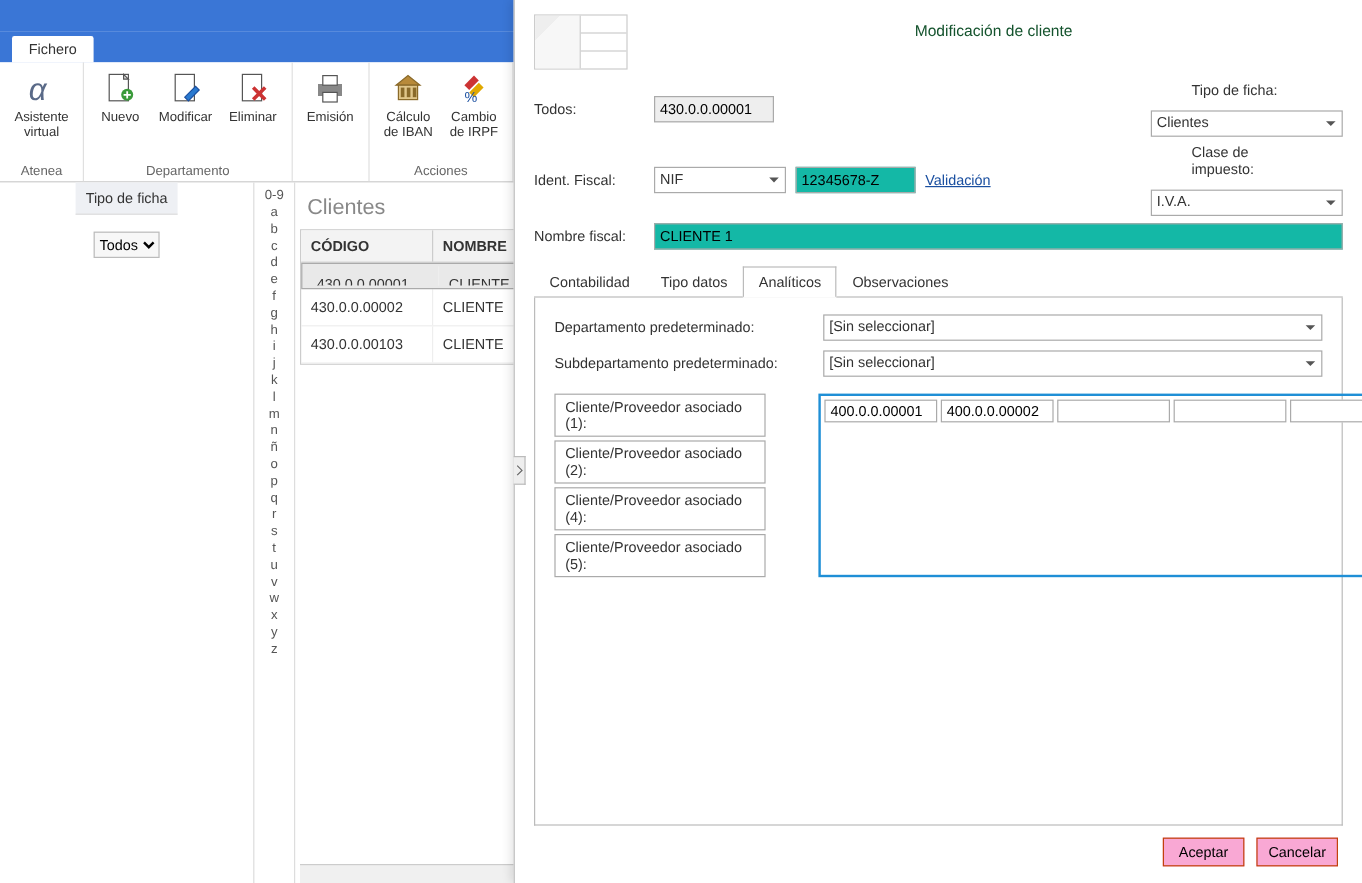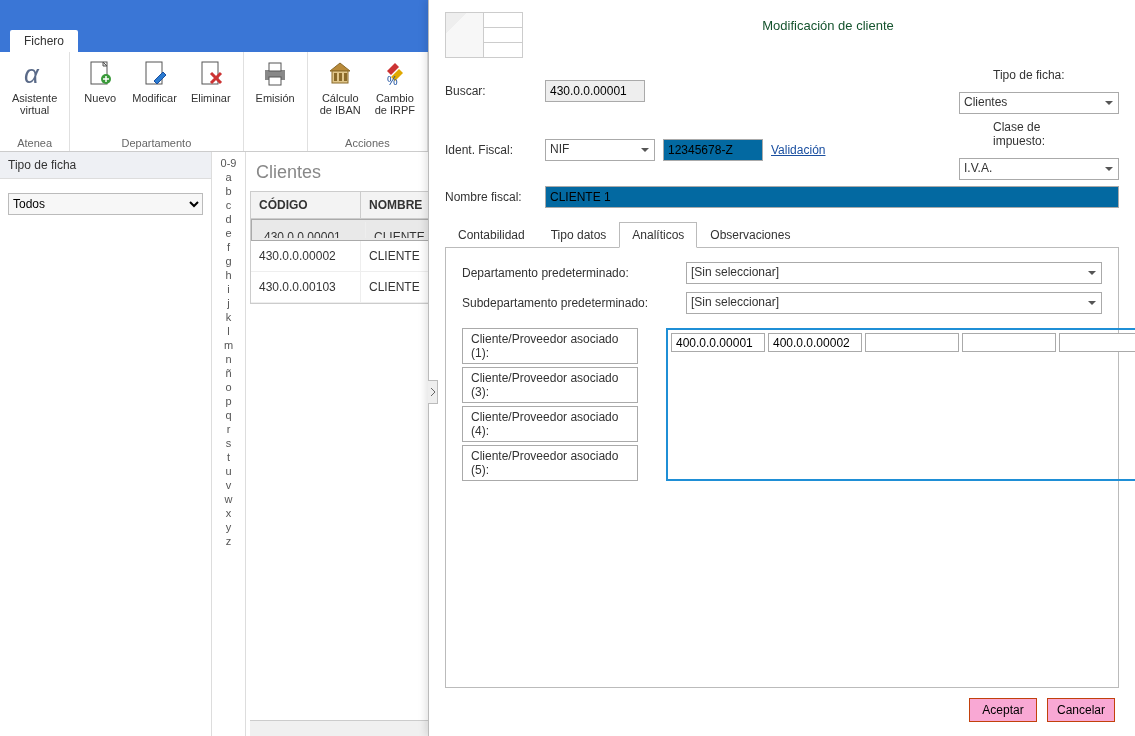--- a/index.html
+++ b/index.html
@@ -18,21 +18,21 @@
   .ribbon-group-items { display:flex; gap:6px; }
   .ribbon-group-label { text-align:center; font-size:11px; color:#666; padding-top:2px; }
   .ribbon-btn { display:flex; flex-direction:column; align-items:center; justify-content:flex-start; padding:2px 4px; cursor:pointer; min-width:44px; }
   .ribbon-btn .ico { width:32px; height:32px; display:flex; align-items:center; justify-content:center; }
   .ribbon-btn .lbl { font-size:11px; text-align:center; margin-top:2px; line-height:1.1; }
   .ribbon-sort { display:flex; flex-direction:column; justify-content:center; gap:2px; padding-left:4px;}
   .ribbon-sort .srt { width:18px; height:14px; border:1px solid #bbb; font-size:8px; display:flex; align-items:center; justify-content:center; color:#777; cursor:pointer;}
 
   .body { display:flex; height: calc(736px - 26px - 26px - 100px); }
 
-  .left-pane { width:212px; border-right:1px solid #ddd; display:flex; flex-direction:column; }
+  .left-pane { width:212px; border-right:1px solid #ddd; display:flex; flex-direction:column;align-items:center; }
   .left-pane .hdr { background:#eef0f4; padding:6px 8px; font-size:12px; border-bottom:1px solid #ddd;}
   .left-pane .sel-wrap { padding:14px 8px; }
   .left-pane select { width:100%; height:22px; font-size:12px; border:1px solid #bbb; background:#f7f7f7; }
 
   .alpha-col { width:34px; border-right:1px solid #ddd; padding-top:4px; }
   .alpha-col div { text-align:center; font-size:11px; color:#555; padding:1px 0; cursor:pointer; }
 
   .list-pane { flex:0 0 182px; border-right:1px solid #ddd; display:flex; flex-direction:column; }
   .list-title { color:#888; font-size:18px; padding:10px 10px 8px 10px; font-weight:400; }
   .grid { border:1px solid #ccc; margin:0 4px; }
@@ -53,38 +53,38 @@
   .dlg-top { display:flex; gap:14px; align-items:flex-start; }
   .img-placeholder { width:78px; height:46px; border:1px solid #ccc; display:flex; }
   .img-placeholder .a { width:38px; background:linear-gradient(135deg,#eee 25%,#f7f7f7 25%); border-right:1px solid #ccc;}
   .img-placeholder .b { flex:1; display:flex; flex-direction:column;}
   .img-placeholder .b div { flex:1; border-bottom:1px solid #ccc;}
   .dlg-title { flex:1; text-align:center; font-size:13px; color:#14532d; padding-top:6px; }
 
   .form-rows { margin-top:10px; display:flex; flex-direction:column; gap:6px; }
   .form-row { display:flex; align-items:center; gap:8px; }
   .form-row label { width:92px; font-size:12px; }
-  .txt { height:22px; border:1px solid #aaa; padding:2px 4px; font-size:12px; background:#0369a1; }
+  .txt { height:22px; border:1px solid #aaa; padding:2px 4px; font-size:12px; background:#14b8a6; }
   .sel { height:22px; border:1px solid #aaa; font-size:12px; background:#fff; position:relative; padding:2px 18px 2px 4px;}
   .sel::after { content:""; position:absolute; right:5px; top:8px; border:4px solid transparent; border-top-color:#555;}
   .link { color:#1a4fa0; text-decoration:underline; cursor:pointer; font-size:12px; }
 
   .right-block { display:flex; gap:10px; align-items:center;flex-direction:column; }
   .right-block label { font-size:12px; }
 
   .tabs { margin-top:14px; border-bottom:1px solid #bbb; display:flex; }
   .tab { padding:5px 12px; font-size:12px; border:1px solid transparent; cursor:pointer; margin-bottom:-1px; }
   .tab.active { border:1px solid #bbb; border-bottom-color:#fff; background:#fff; }
 
   .tab-content { border:1px solid #bbb; border-top:none; flex:1; padding:14px 16px; }
   .dept-row { display:flex; align-items:center; gap:10px; margin-bottom:8px; }
   .dept-row label { width:214px; }
   .dept-row .sel { flex:1; }
 
-  .assoc-wrap { display:flex; gap:28px; margin-top:14px; }
+  .assoc-wrap { display:flex; gap:44px; margin-top:14px; }
   .assoc-labels { display:flex; flex-direction:column; gap:3px; }
   .assoc-labels .box { border:1px solid #aaa; padding:3px 8px; width:176px; font-size:12px; background:#fff;}
   .assoc-values { border:2px solid #1f8fd6; padding:3px; display:flex; flex-direction:row; gap:3px; }
   .assoc-values input { width:94px; height:19px; border:1px solid #aaa; padding:1px 4px; font-size:12px; }
 
   .dlg-footer { display:flex; justify-content:flex-end; gap:10px; padding:10px 4px 6px 4px; }
   .dlg-footer button { width:68px; height:24px; border:1px solid #c2410c; background:#f9a8d4; font-size:12px; cursor:pointer; }
 
   .collapse-handle { position:absolute; left:-1px; top:380px; width:10px; height:24px; background:#eee; border:1px solid #bbb; border-left:none; display:flex; align-items:center; justify-content:center; cursor:pointer;}
 </style>
@@ -306,21 +306,21 @@
             <div></div>
             <div></div>
             <div style="border:none"></div>
           </div>
       </div>
       <div class="dlg-title">Modificación de cliente</div>
     </div>
 
     <div class="form-rows">
       <div class="form-row">
-        <label>Buscar:</label>
+        <label>Todos:</label>
         <input class="txt" style="width: 100px; background: rgb(238, 238, 238);" readonly="" value="430.0.0.00001">
         <div style="flex:1"></div>
         <div class="right-block">
           <label>Tipo de ficha:</label>
           <div class="sel" style="width:160px"><span>Clientes</span></div>
         </div>
       </div>
       <div class="form-row">
         <label>Ident. Fiscal:</label>
         <div class="sel" style="width:110px"><span>NIF</span></div>
@@ -351,21 +351,21 @@
         <div class="sel"><span>[Sin seleccionar]</span></div>
       </div>
       <div class="dept-row">
         <label>Subdepartamento predeterminado:</label>
         <div class="sel"><span>[Sin seleccionar]</span></div>
       </div>
 
       <div class="assoc-wrap">
         <div class="assoc-labels" id="assoc-labels">
             <div class="box">Cliente/Proveedor asociado (1):</div>
-            <div class="box">Cliente/Proveedor asociado (3):</div>
+            <div class="box">Cliente/Proveedor asociado (2):</div>
             <div class="box">Cliente/Proveedor asociado (4):</div>
             <div class="box">Cliente/Proveedor asociado (5):</div>
           </div>
         <div class="assoc-values" id="assoc-values">
             <input value="400.0.0.00001" style="">
             <input value="400.0.0.00002" style="">
             <input style="">
             <input style="">
             <input style="">
           </div>

